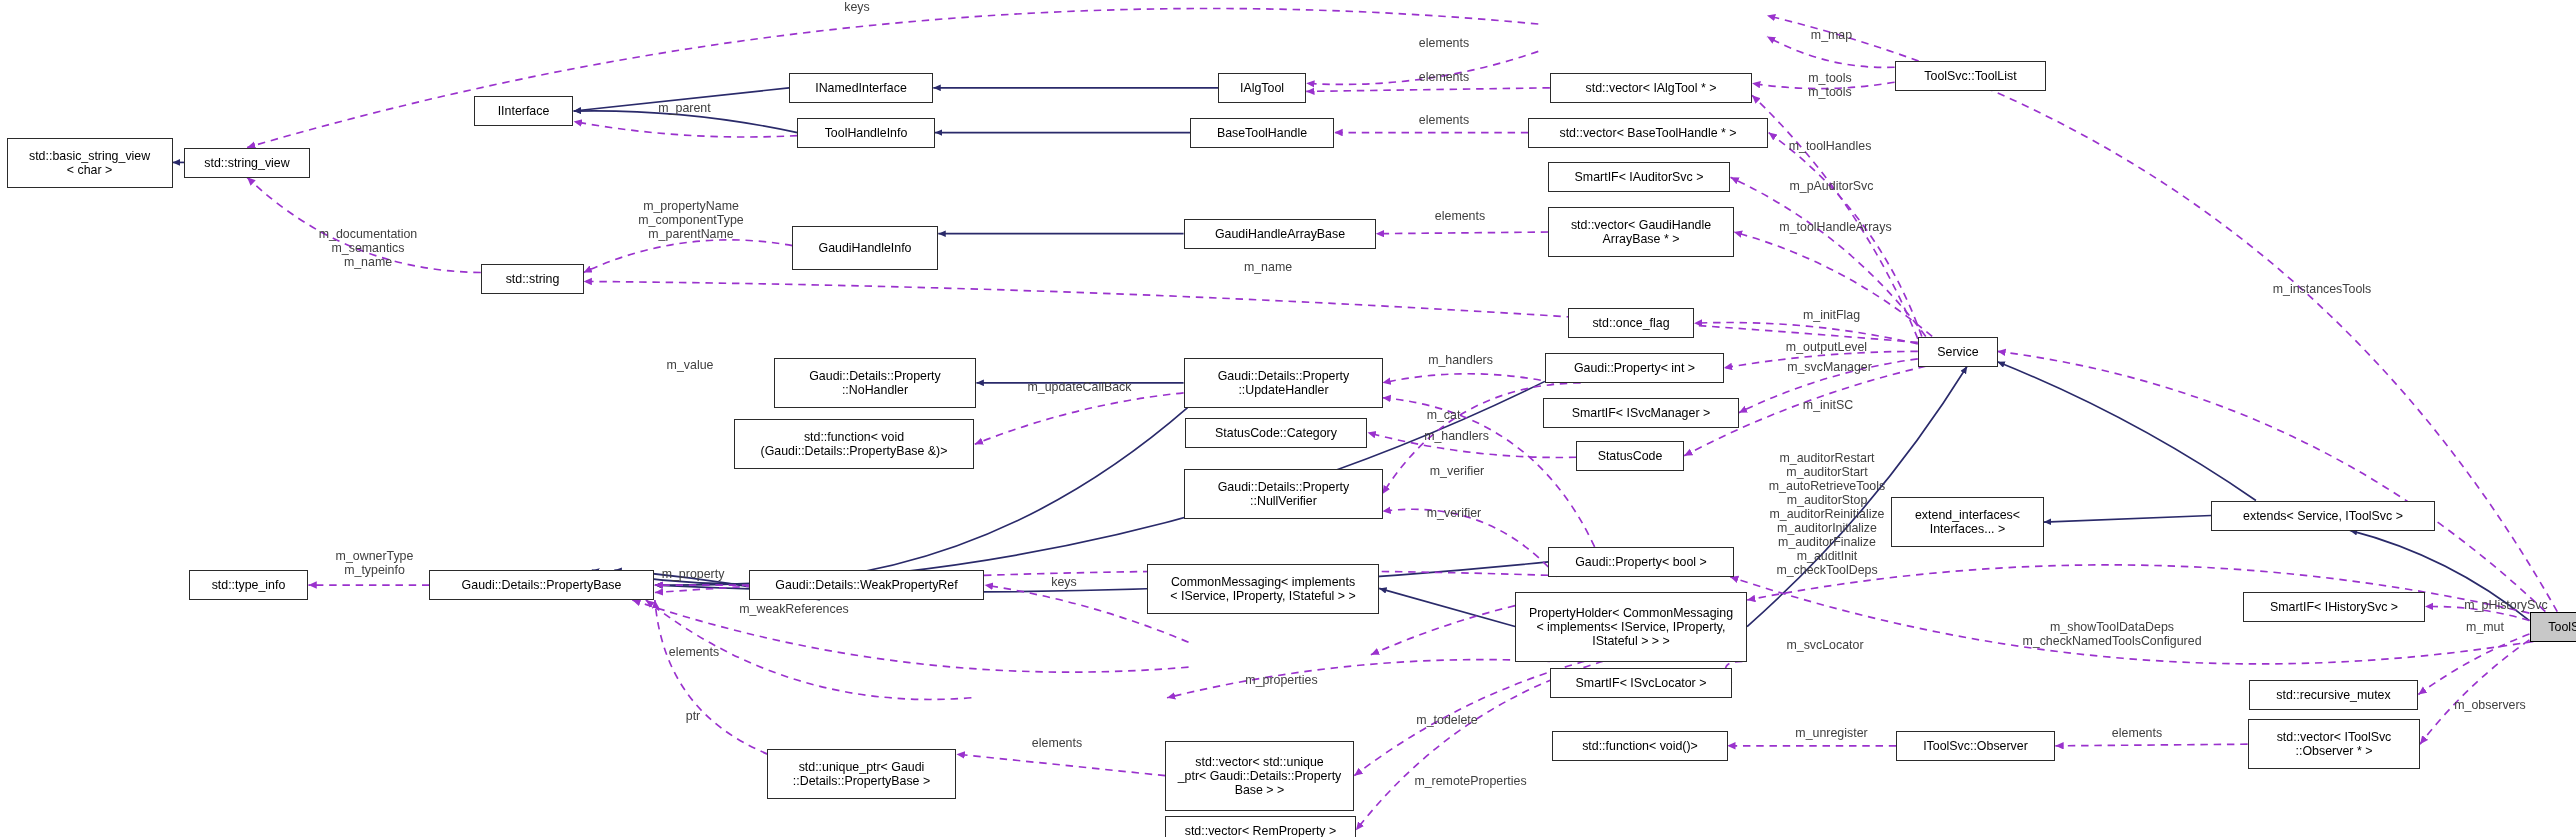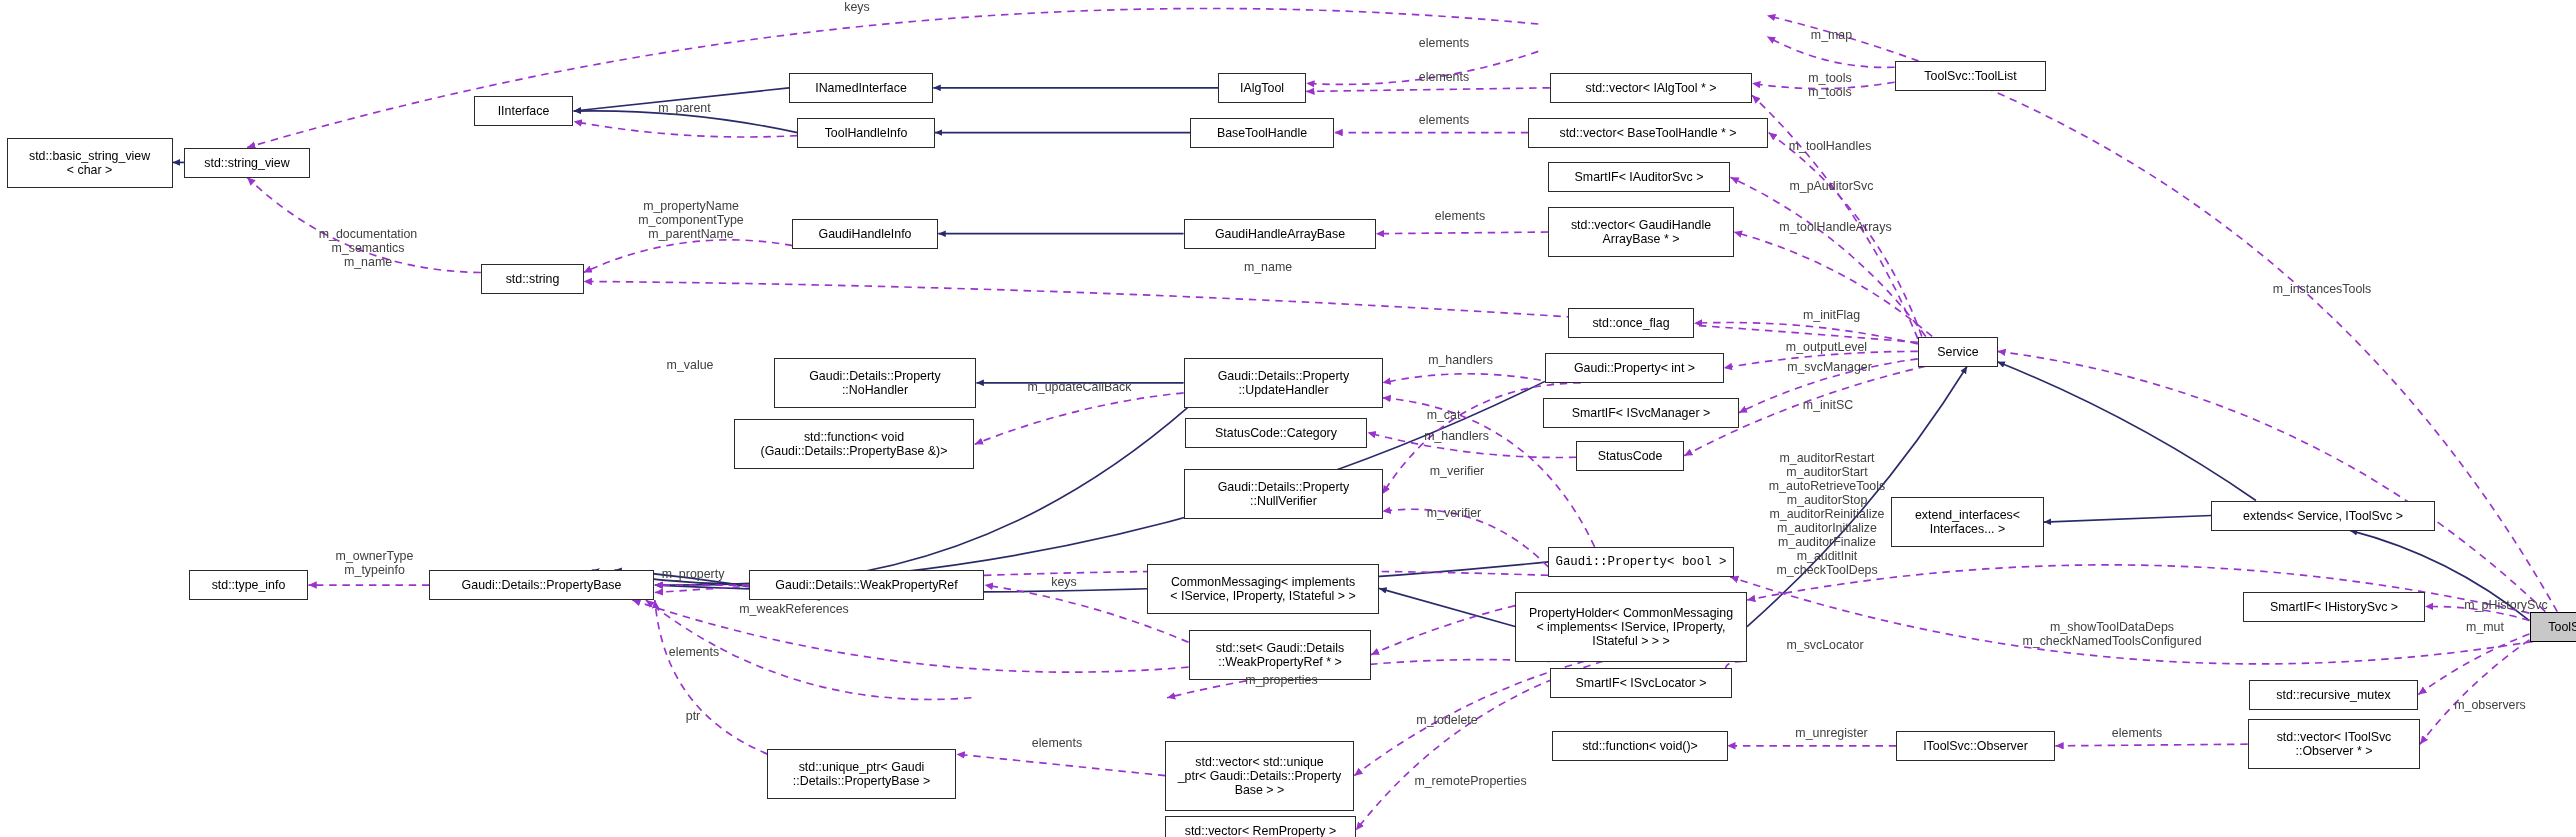--- a/index.html
+++ b/index.html
@@ -132,21 +132,21 @@
     <div class="node" style="left: 789px; top: 73px; width: 144px; height: 30px;">INamedInterface</div>
     <div class="node" style="left: 797px; top: 118px; width: 138px; height: 30px;">ToolHandleInfo</div>
     <div class="node" style="left: 1218px; top: 73px; width: 88px; height: 30px;">IAlgTool</div>
     <div class="node" style="left: 1190px; top: 118px; width: 144px; height: 30px;">BaseToolHandle</div>
     <div class="node" style="left: 1550px; top: 73px; width: 202px; height: 30px;">std::vector&lt; IAlgTool * &gt;</div>
     <div class="node" style="left: 1528px; top: 118px; width: 240px; height: 30px;">std::vector&lt; BaseToolHandle * &gt;</div>
     <div class="node" style="left: 1895px; top: 61px; width: 151px; height: 30px;">ToolSvc::ToolList</div>
     <div class="node" style="left: 1548px; top: 162px; width: 182px; height: 30px;">SmartIF&lt; IAuditorSvc &gt;</div>
     <div class="node" style="left: 1548px; top: 207px; width: 186px; height: 50px;">std::vector&lt; GaudiHandle
 ArrayBase * &gt;</div>
-    <div class="node" style="left: 792px; top: 219px; width: 146px; height: 30px;">GaudiHandleInfo</div>
+    <div class="node" style="left: 792px; top: 226px; width: 146px; height: 44px;">GaudiHandleInfo</div>
     <div class="node" style="left: 1184px; top: 219px; width: 192px; height: 30px;">GaudiHandleArrayBase</div>
     <div class="node" style="left: 481px; top: 264px; width: 103px; height: 30px;">std::string</div>
     <div class="node" style="left: 1568px; top: 308px; width: 126px; height: 30px;">std::once_flag</div>
     <div class="node" style="left: 1918px; top: 337px; width: 80px; height: 30px;">Service</div>
     <div class="node" style="left: 1545px; top: 353px; width: 179px; height: 30px;">Gaudi::Property&lt; int &gt;</div>
     <div class="node" style="left: 774px; top: 358px; width: 202px; height: 50px;">Gaudi::Details::Property
 ::NoHandler</div>
     <div class="node" style="left: 1184px; top: 358px; width: 199px; height: 50px;">Gaudi::Details::Property
 ::UpdateHandler</div>
     <div class="node" style="left: 1543px; top: 398px; width: 196px; height: 30px;">SmartIF&lt; ISvcManager &gt;</div>
@@ -155,30 +155,28 @@
     <div class="node" style="left: 1185px; top: 418px; width: 182px; height: 30px;">StatusCode::Category</div>
     <div class="node" style="left: 1576px; top: 441px; width: 108px; height: 30px;">StatusCode</div>
     <div class="node" style="left: 1184px; top: 469px; width: 199px; height: 50px;">Gaudi::Details::Property
 ::NullVerifier</div>
     <div class="node" style="left: 1891px; top: 497px; width: 153px; height: 50px;">extend_interfaces&lt;
 Interfaces... &gt;</div>
     <div class="node" style="left: 2211px; top: 501px; width: 224px; height: 30px;">extends&lt; Service, IToolSvc &gt;</div>
     <div class="node" style="left: 189px; top: 570px; width: 119px; height: 30px;">std::type_info</div>
     <div class="node" style="left: 429px; top: 570px; width: 225px; height: 30px;">Gaudi::Details::PropertyBase</div>
     <div class="node" style="left: 749px; top: 570px; width: 235px; height: 30px;">Gaudi::Details::WeakPropertyRef</div>
-    <div class="node" style="left: 1548px; top: 547px; width: 186px; height: 30px; font-family: Liberation Mono, monospace;">Gaudi::Property&lt; bool &gt;</div>
+    <div class="node" style="left: 1548px; top: 547px; width: 186px; height: 30px;">Gaudi::Property&lt; bool &gt;</div>
     <div class="node" style="left: 1147px; top: 564px; width: 232px; height: 50px;">CommonMessaging&lt; implements
 &lt; IService, IProperty, IStateful &gt; &gt;</div>
     <div class="node" style="left: 2243px; top: 592px; width: 182px; height: 30px;">SmartIF&lt; IHistorySvc &gt;</div>
     <div class="node highlight" style="left: 2530px; top: 612px; width: 80px; height: 30px;">ToolSvc</div>
     <div class="node" style="left: 1515px; top: 592px; width: 232px; height: 70px;">PropertyHolder&lt; CommonMessaging
 &lt; implements&lt; IService, IProperty,
 IStateful &gt; &gt; &gt;</div>
-    <div class="node" style="left: 1189px; top: 630px; width: 182px; height: 50px;">std::set&lt; Gaudi::Details
-::WeakPropertyRef * &gt;</div>
     <div class="node" style="left: 1550px; top: 668px; width: 182px; height: 30px;">SmartIF&lt; ISvcLocator &gt;</div>
     <div class="node" style="left: 2249px; top: 680px; width: 169px; height: 30px;">std::recursive_mutex</div>
     <div class="node" style="left: 1896px; top: 731px; width: 159px; height: 30px;">IToolSvc::Observer</div>
     <div class="node" style="left: 2248px; top: 719px; width: 172px; height: 50px;">std::vector&lt; IToolSvc
 ::Observer * &gt;</div>
     <div class="node" style="left: 1552px; top: 731px; width: 176px; height: 30px;">std::function&lt; void()&gt;</div>
     <div class="node" style="left: 767px; top: 749px; width: 189px; height: 50px;">std::unique_ptr&lt; Gaudi
 ::Details::PropertyBase &gt;</div>
     <div class="node" style="left: 1165px; top: 741px; width: 189px; height: 70px;">std::vector&lt; std::unique
 _ptr&lt; Gaudi::Details::Property

